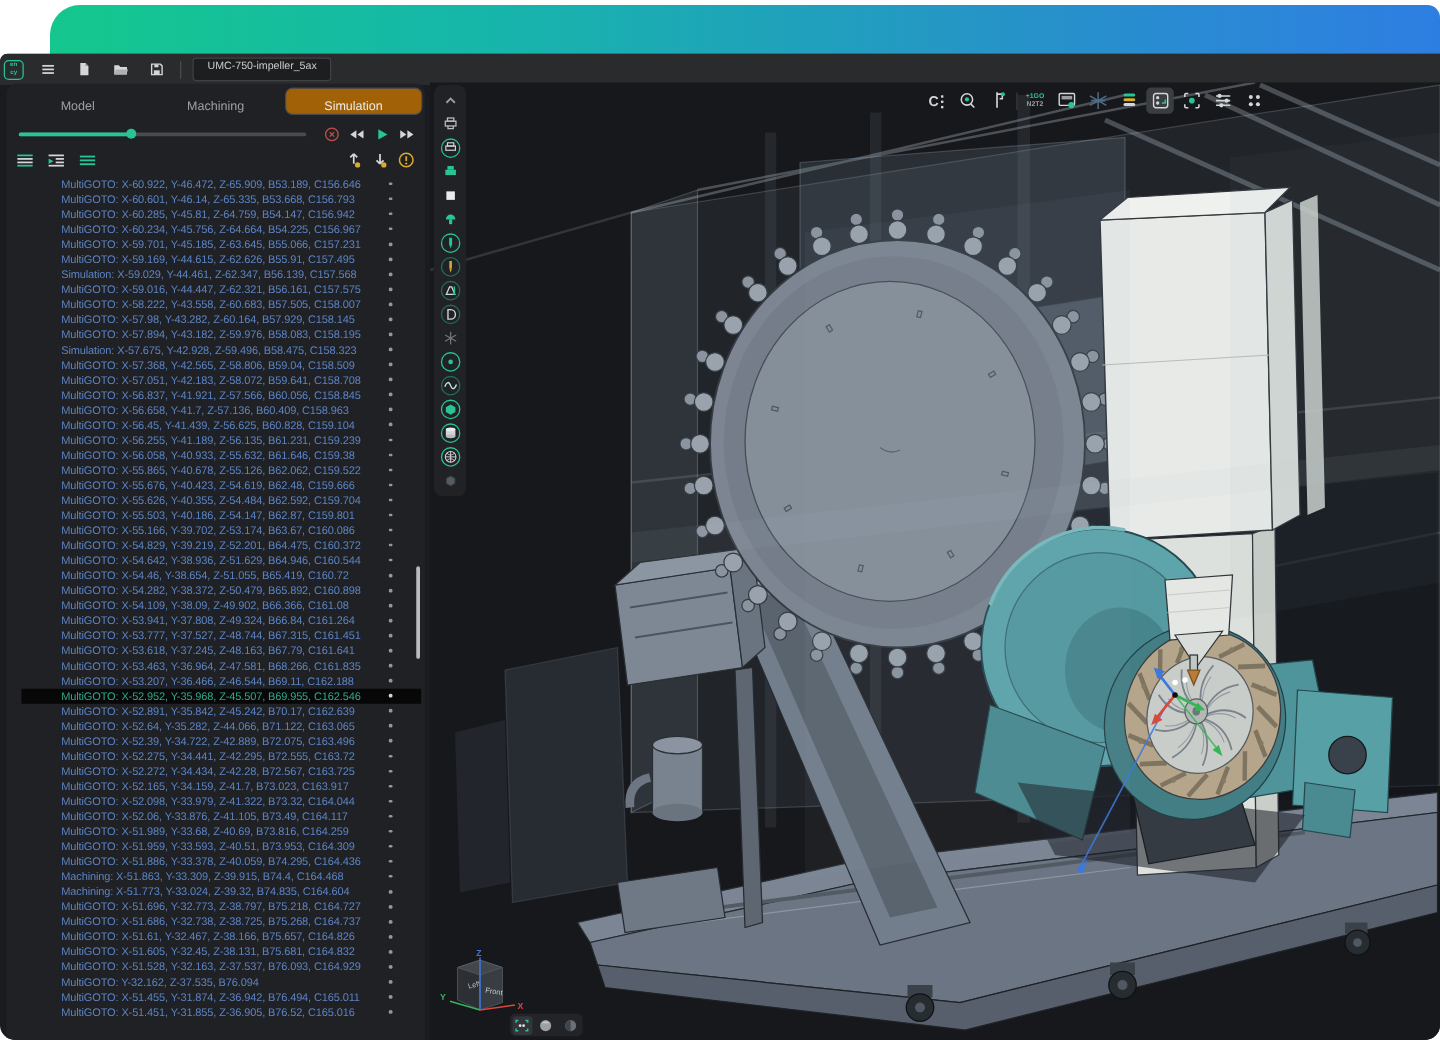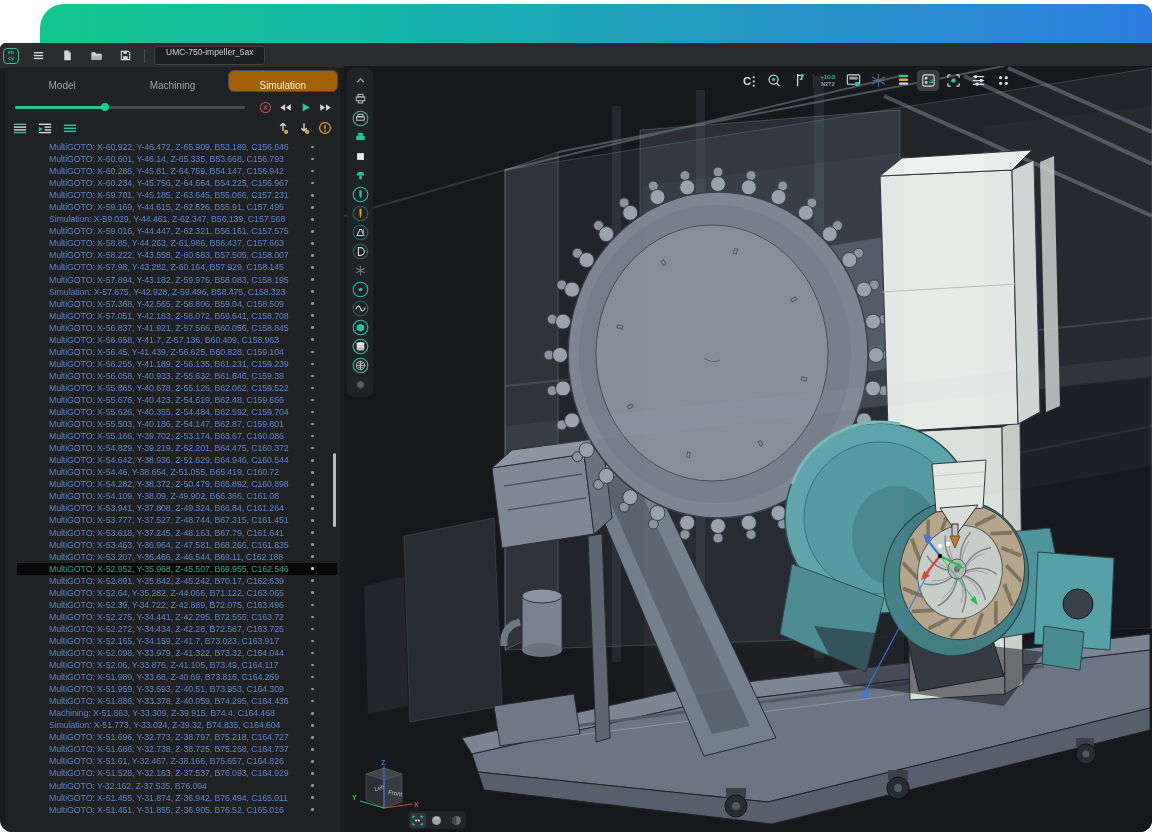--- a/index.html
+++ b/index.html
@@ -229,24 +229,20 @@
         </div>
         <div class="grow">
           <span class="gtxt">Simulation: X-59.029, Y-44.461, Z-62.347, B56.139, C157.568</span>
           <span class="gdot"></span>
         </div>
         <div class="grow">
           <span class="gtxt">MultiGOTO: X-59.016, Y-44.447, Z-62.321, B56.161, C157.575</span>
           <span class="gdot"></span>
         </div>
         <div class="grow">
-          <span class="gtxt">MultiGOTO: X-58.85, Y-44.263, Z-61.986, B56.437, C157.663</span>
-          <span class="gdot"></span>
-        </div>
-        <div class="grow">
           <span class="gtxt">MultiGOTO: X-58.222, Y-43.558, Z-60.683, B57.505, C158.007</span>
           <span class="gdot"></span>
         </div>
         <div class="grow">
           <span class="gtxt">MultiGOTO: X-57.98, Y-43.282, Z-60.164, B57.929, C158.145</span>
           <span class="gdot"></span>
         </div>
         <div class="grow">
           <span class="gtxt">MultiGOTO: X-57.894, Y-43.182, Z-59.976, B58.083, C158.195</span>
           <span class="gdot"></span>
@@ -389,33 +385,37 @@
         </div>
         <div class="grow">
           <span class="gtxt">MultiGOTO: X-51.886, Y-33.378, Z-40.059, B74.295, C164.436</span>
           <span class="gdot"></span>
         </div>
         <div class="grow">
           <span class="gtxt">Machining: X-51.863, Y-33.309, Z-39.915, B74.4, C164.468</span>
           <span class="gdot"></span>
         </div>
         <div class="grow">
-          <span class="gtxt">Simulation: X-51.773, Y-33.024, Z-39.32, B74.835, C164.604</span>
+          <span class="gtxt">Machining: X-51.773, Y-33.024, Z-39.32, B74.835, C164.604</span>
           <span class="gdot"></span>
         </div>
         <div class="grow">
           <span class="gtxt">MultiGOTO: X-51.696, Y-32.773, Z-38.797, B75.218, C164.727</span>
           <span class="gdot"></span>
         </div>
         <div class="grow">
           <span class="gtxt">MultiGOTO: X-51.686, Y-32.738, Z-38.725, B75.268, C164.737</span>
           <span class="gdot"></span>
         </div>
         <div class="grow">
           <span class="gtxt">MultiGOTO: X-51.61, Y-32.467, Z-38.166, B75.657, C164.826</span>
+          <span class="gdot"></span>
+        </div>
+        <div class="grow">
+          <span class="gtxt">MultiGOTO: X-51.605, Y-32.45, Z-38.131, B75.681, C164.832</span>
           <span class="gdot"></span>
         </div>
         <div class="grow">
           <span class="gtxt">MultiGOTO: X-51.528, Y-32.163, Z-37.537, B76.093, C164.929</span>
           <span class="gdot"></span>
         </div>
         <div class="grow">
           <span class="gtxt">MultiGOTO: Y-32.162, Z-37.535, B76.094</span>
           <span class="gdot"></span>
         </div>

